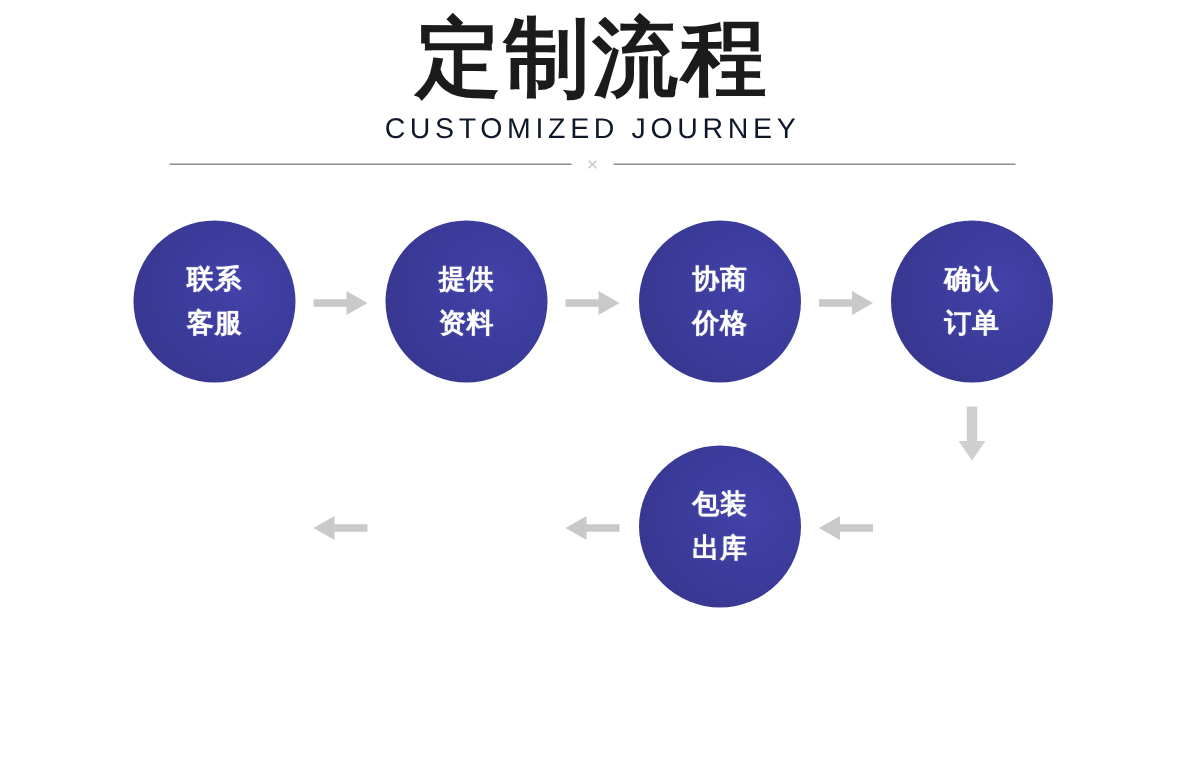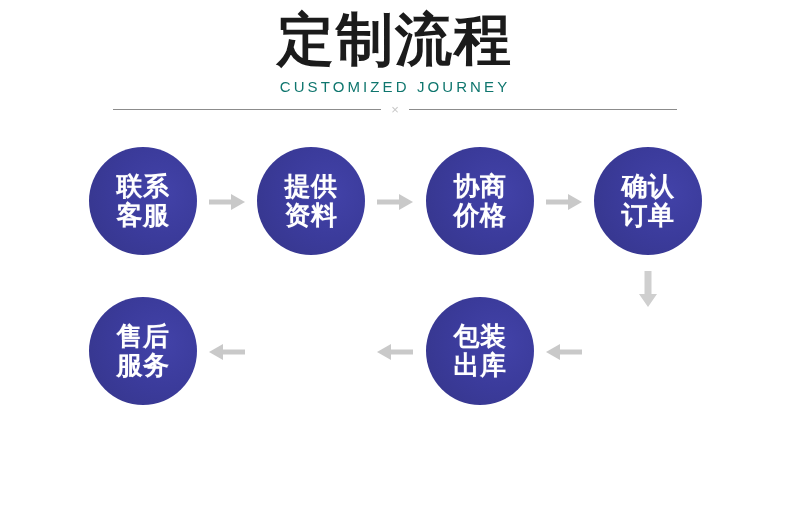--- a/index.html
+++ b/index.html
@@ -35,24 +35,24 @@
     font-size: 57px;
     line-height: 66px;
     font-weight: 700;
     color: #1b1b1b;
     letter-spacing: 2px;
     font-family: "DejaVu Sans", "Liberation Sans", sans-serif;
   }
   .page-subtitle {
     margin: 0;
     padding-top: 6px;
-    font-size: 15px;
+    font-size: 19px;
     line-height: 18px;
     font-weight: 400;
-    color: #0f766e;
+    color: #0f172a;
     letter-spacing: 3.1px;
   }
 
   
   .divider {
     position: absolute;
     left: 113px;
     top: 100px;
     width: 564px;
     height: 18px;
@@ -93,21 +93,21 @@
     border-radius: 50%;
     background: radial-gradient(circle at 68% 42%, #4242a8 0%, #3b3b9b 48%, #353589 100%);
     color: #ffffff;
     display: flex;
     align-items: center;
     justify-content: center;
     top: 17px;
     box-sizing: border-box;
   }
   .node-label {
-    font-size: 26px;
+    font-size: 18px;
     line-height: 29px;
     font-weight: 700;
     text-align: center;
     letter-spacing: 0.5px;
     white-space: pre-line;
     font-family: "DejaVu Sans", "Liberation Sans", sans-serif;
     text-shadow: 0 0 1px rgba(255,255,255,0.35);
   }
 
   
@@ -198,24 +198,20 @@
     </div>
 
     <div class="arrow-v">
       <svg width="20" height="40" viewBox="0 0 20 40" aria-hidden="true">
         <path d="M6.5 1 H13.5 V24 H19 L10 37 L1 24 H6.5 Z" fill="#cfcfcf"></path>
       </svg>
     </div>
 
     <div class="flow-row">
 
-      <div class="node col-0">
-        <span class="node-label">售后
-服务</span>
-      </div>
 
       <div class="arrow-h arr-0">
         <svg width="40" height="20" viewBox="0 0 40 20" aria-hidden="true">
           <path d="M38 7.5 H16 V2 L2 10 L16 18 V12.5 H38 Z" fill="#c9c9c9"></path>
         </svg>
       </div>
 
 
       <div class="arrow-h arr-1">
         <svg width="40" height="20" viewBox="0 0 40 20" aria-hidden="true">

